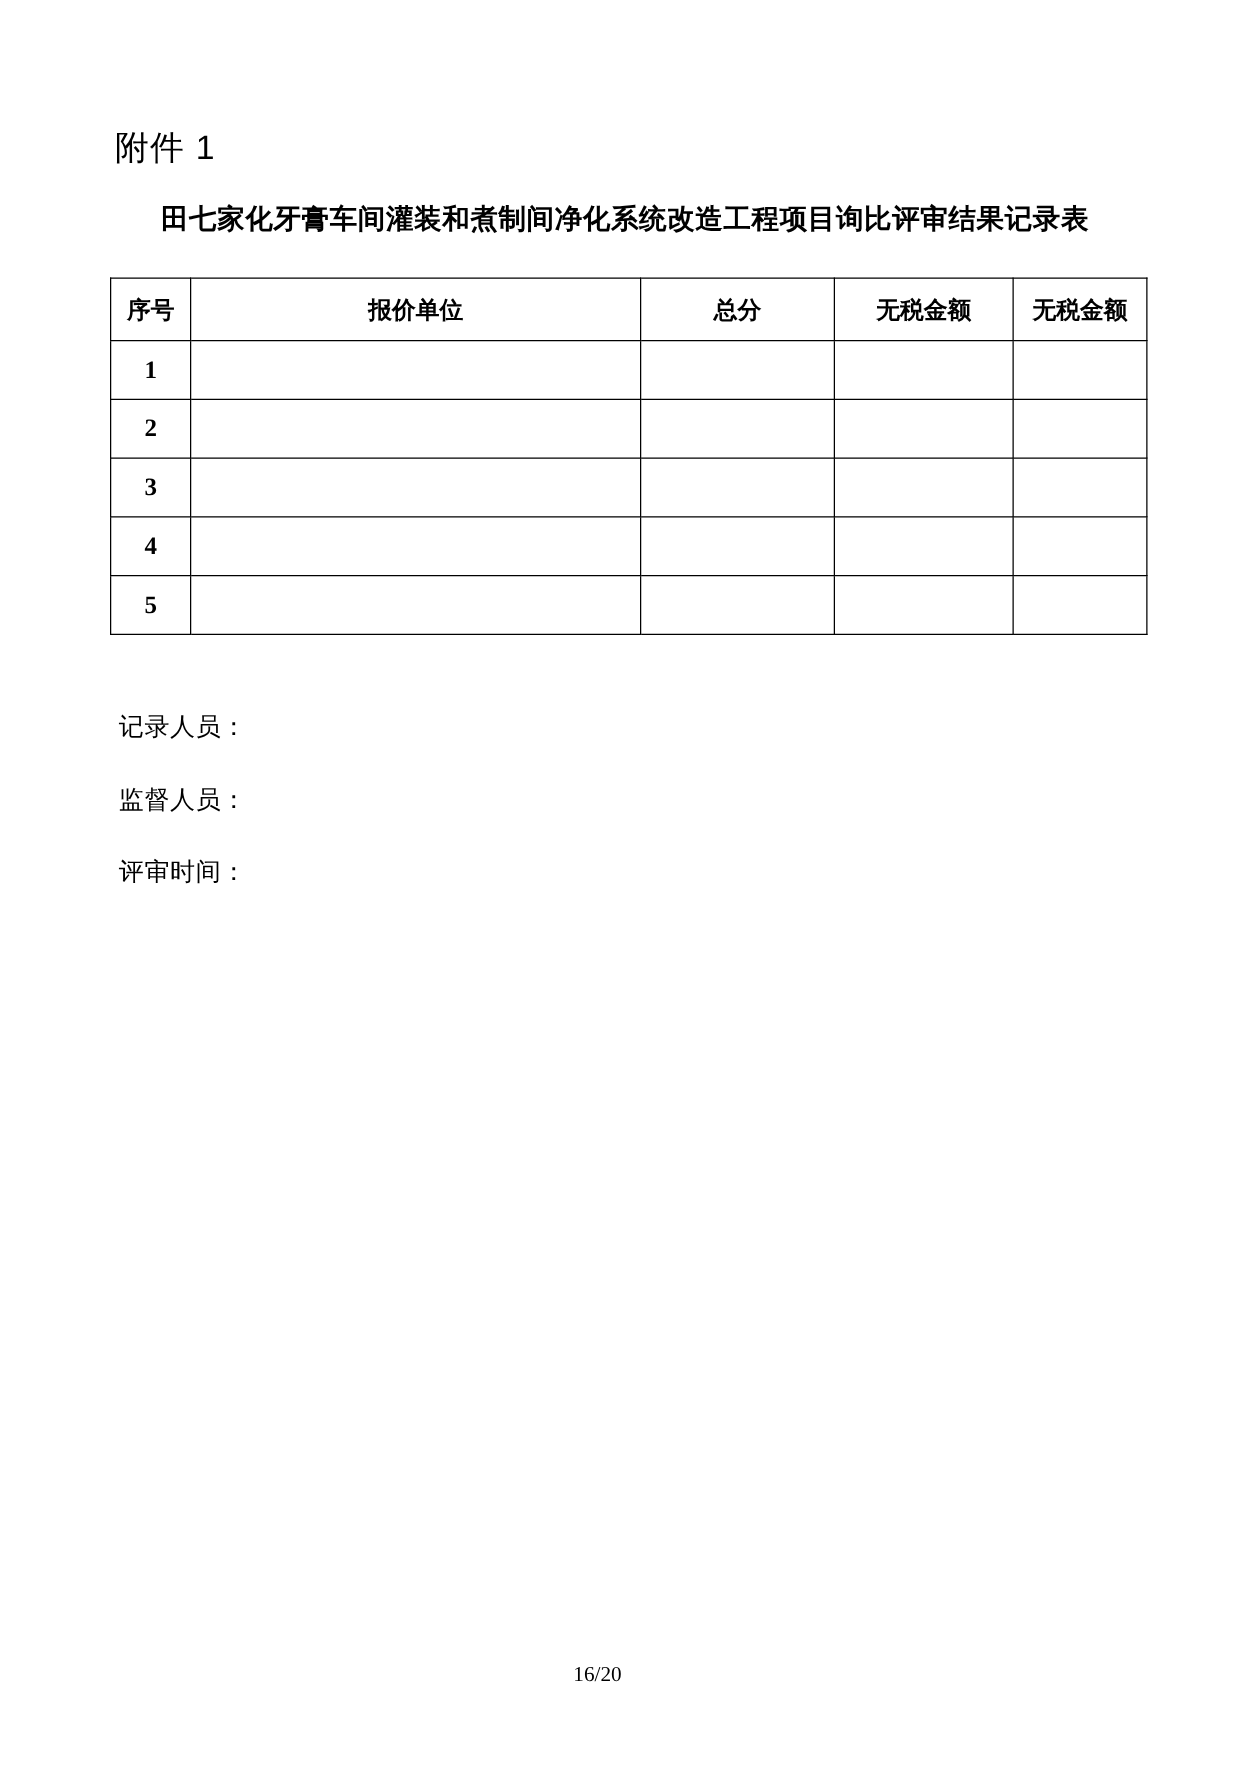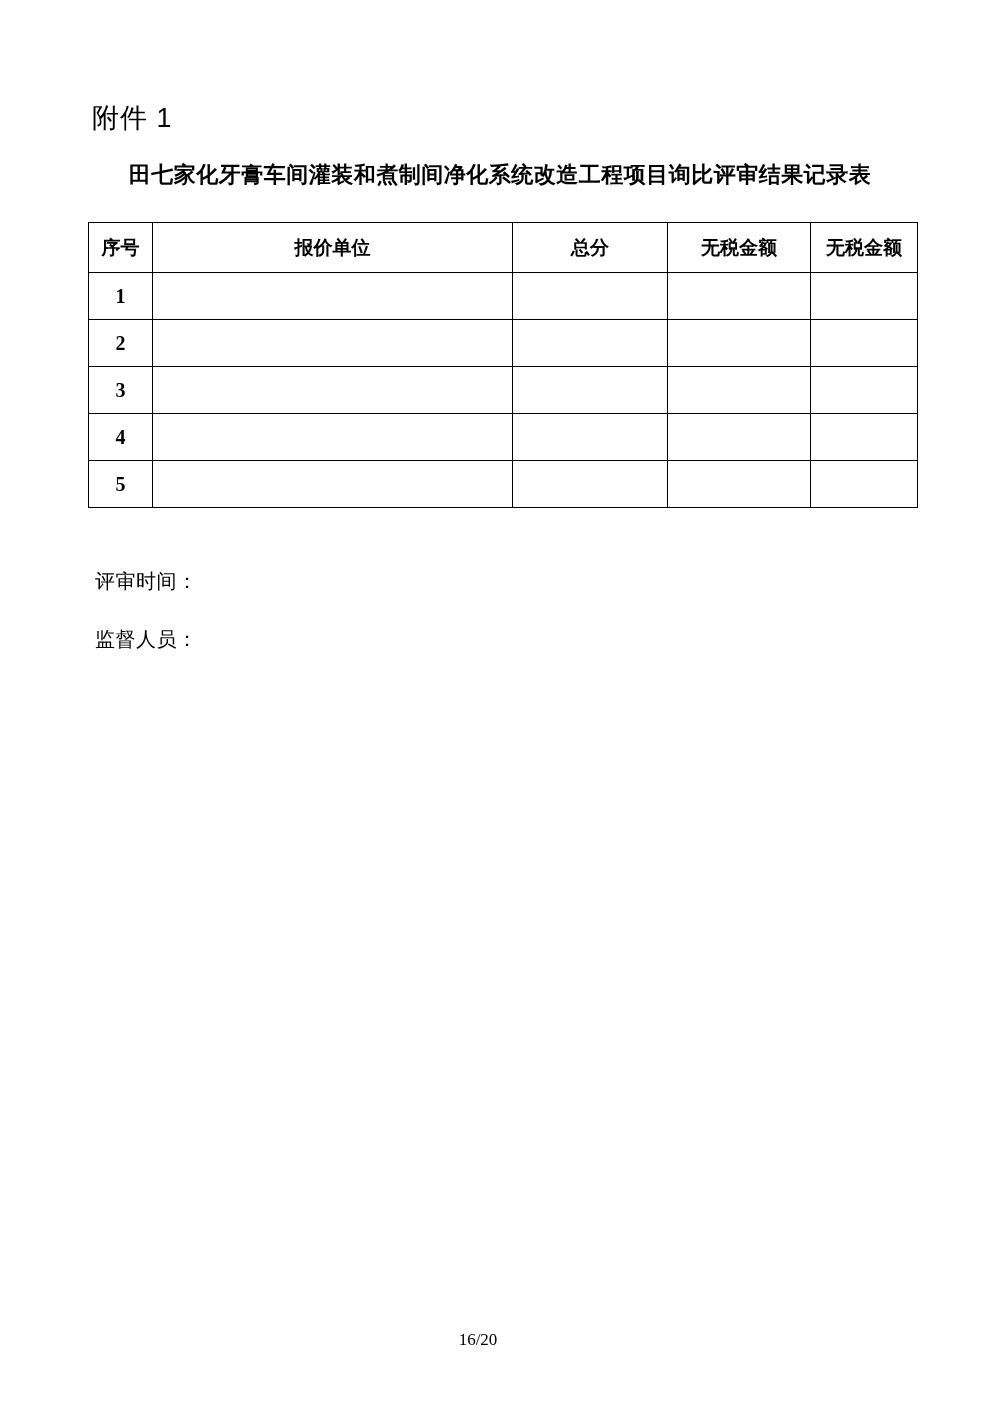--- a/index.html
+++ b/index.html
@@ -145,22 +145,25 @@
         <td></td>
         <td></td>
         <td></td>
         <td></td>
       </tr>
     </tbody>
   </table>
 
   <div class="fields">
     <div class="field">
-      <span class="field-label">评审时间：</span><span class="field-value"></span>
+      <span class="field-label">记录人员：</span><span class="field-value"></span>
     </div>
     <div class="field">
       <span class="field-label">监督人员：</span><span class="field-value"></span>
+    </div>
+    <div class="field">
+      <span class="field-label">评审时间：</span><span class="field-value"></span>
     </div>
   </div>
 
   <div class="page-footer">16/20</div>
 
 </div>
 
 </body></html>

